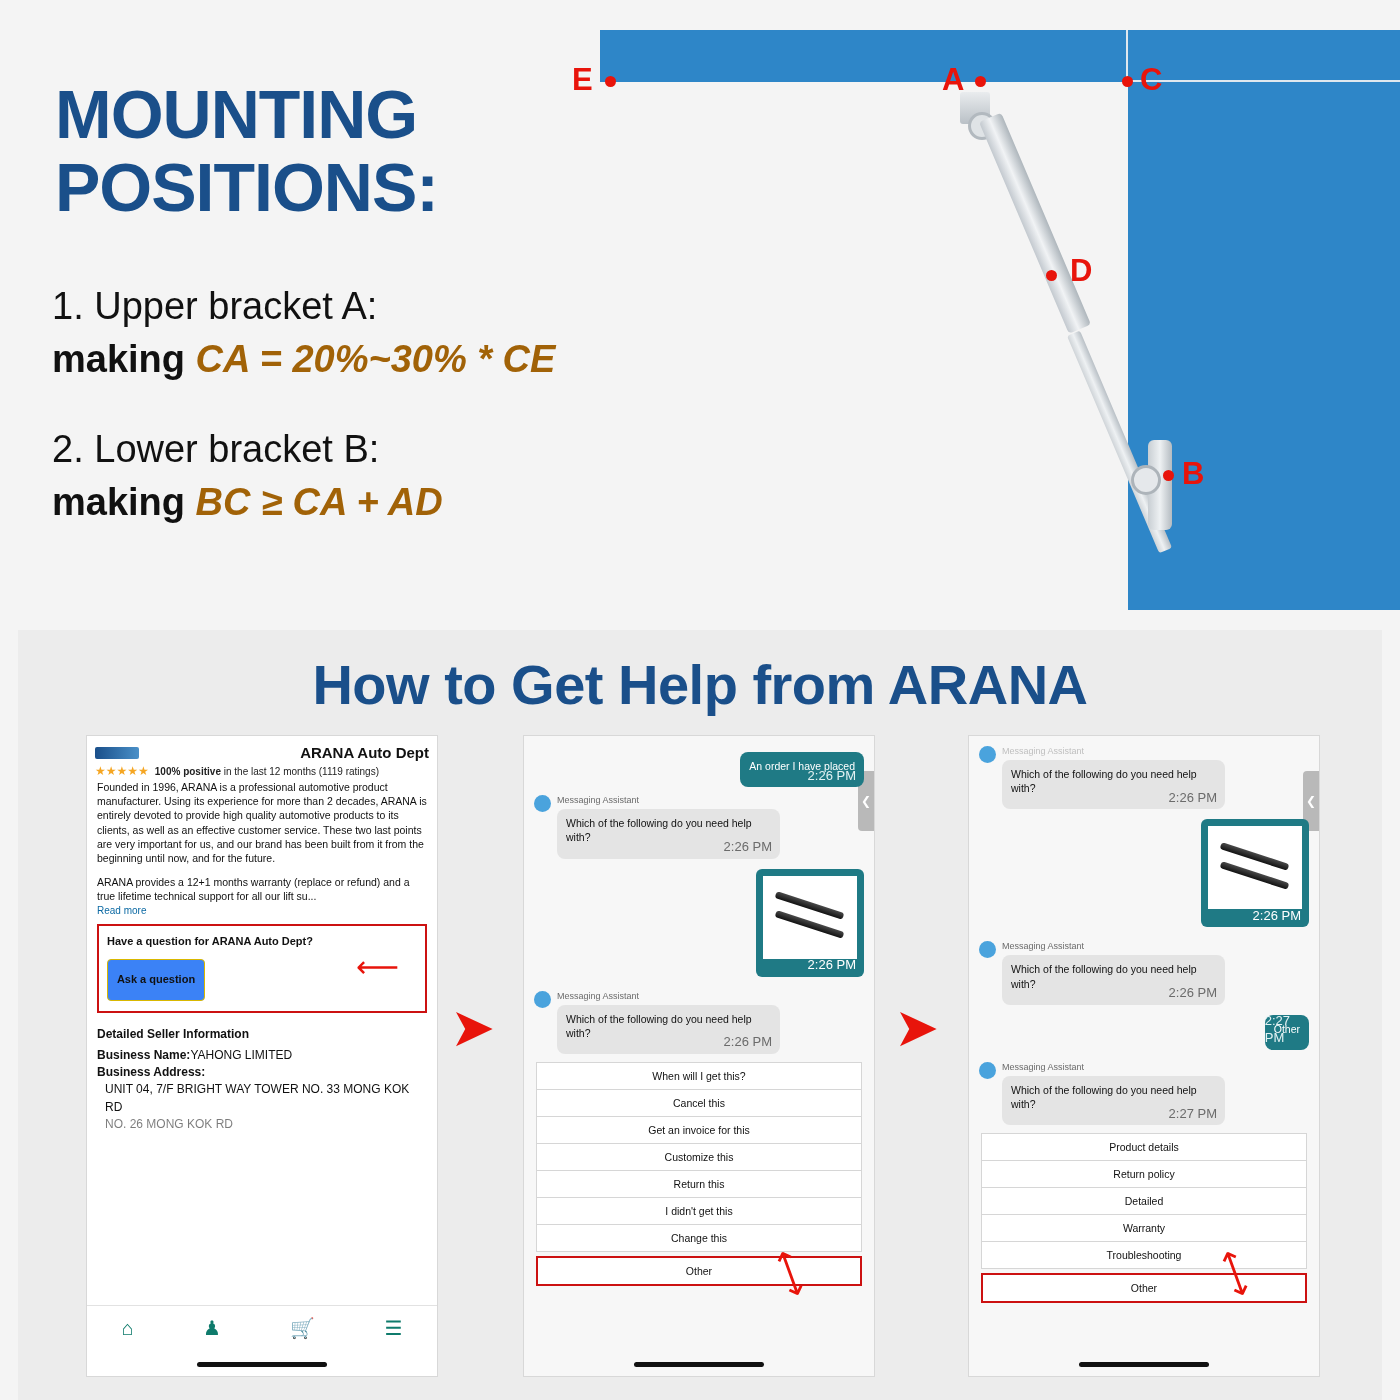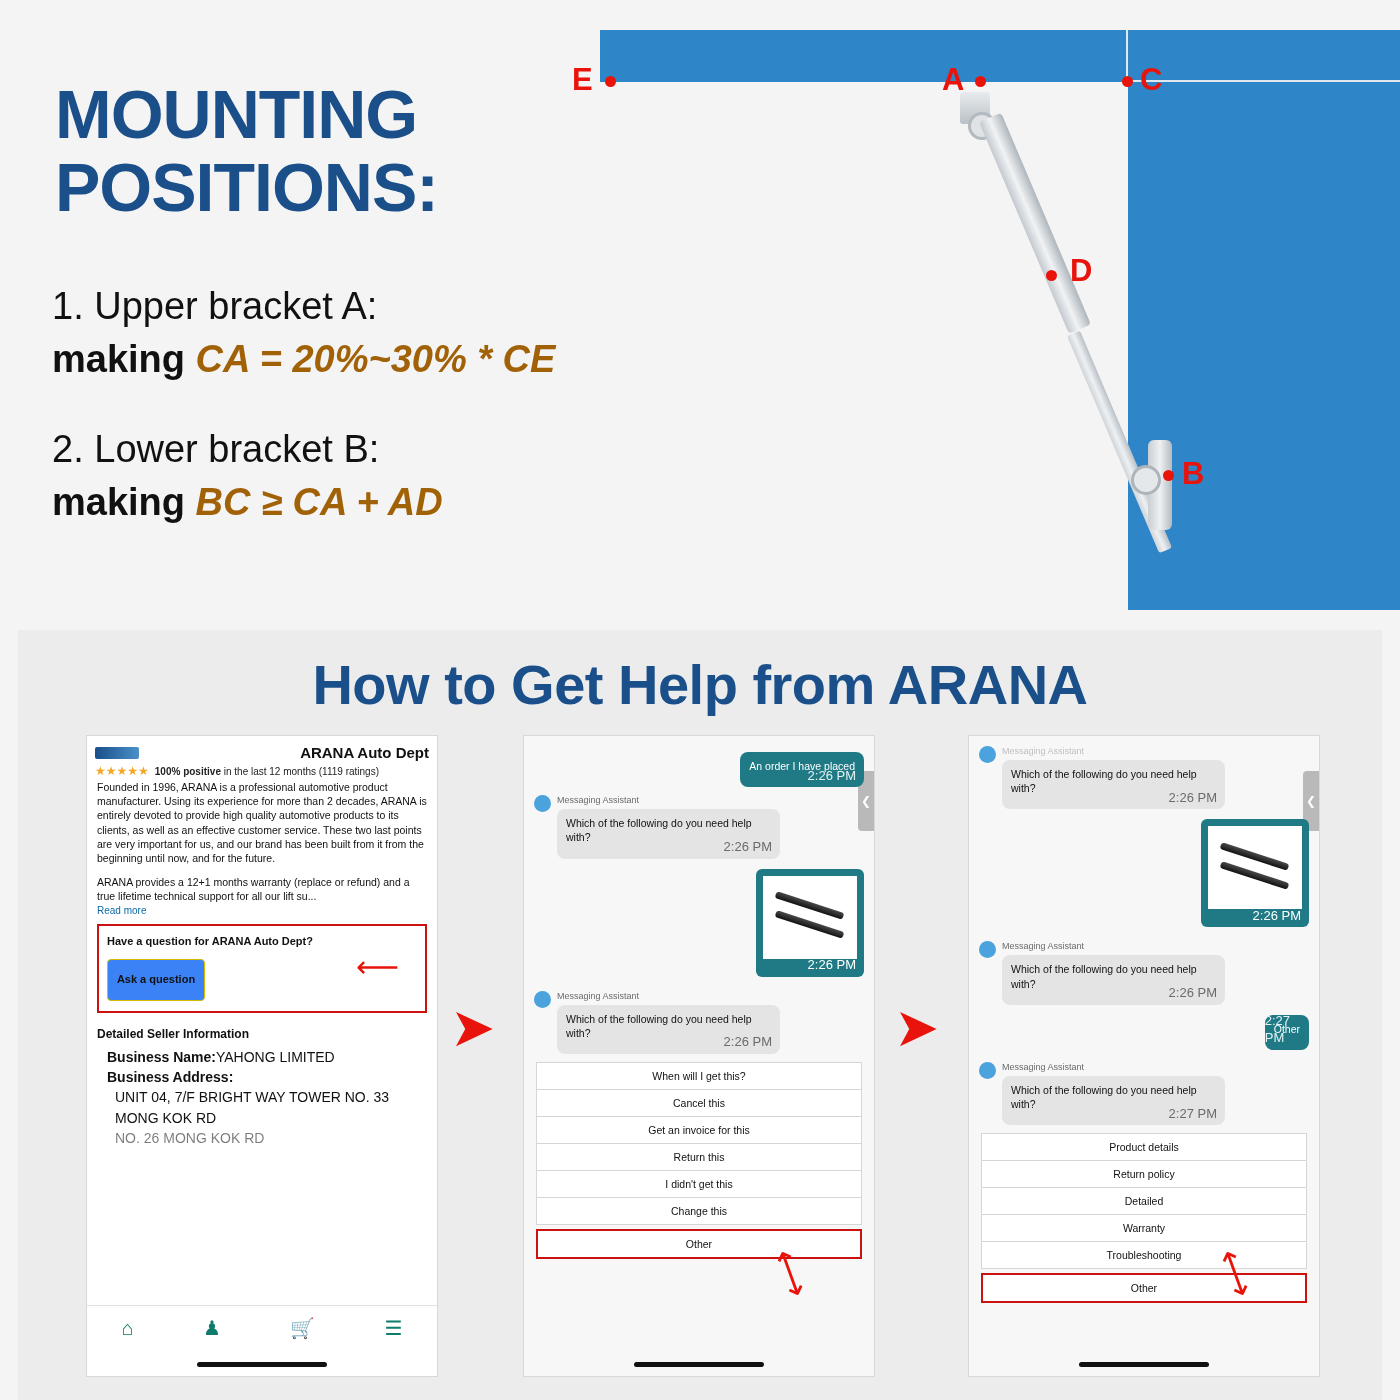--- a/index.html
+++ b/index.html
@@ -49,21 +49,21 @@
   .stars{color:#f5a623;font-size:12px;padding:3px 8px 0 8px;display:flex;gap:6px;align-items:center;}
   .rat-txt{color:#222;font-size:10px;}
   .rat-txt b{font-weight:bold;}
   .blurb{font-size:10.5px;line-height:1.35;color:#111;padding:2px 10px 0 10px;}
   .readmore{font-size:10px;color:#0b69a3;padding:2px 2px 0 10px;}
   .qbox{margin:8px 10px 0 10px;border:2px solid #cc1111;padding:8px 8px 10px 8px;position:relative;background:#fff;}
   .qbox .qtxt{font-size:11px;font-weight:bold;color:#111;line-height:1.3;}
   .askbtn{margin-top:10px;width:96px;height:40px;background:#3b82f6;border:1px solid #d9b800;border-radius:4px;font-size:11px;font-weight:bold;color:#111;display:flex;align-items:center;justify-content:center;text-align:center;line-height:1.25;}
   .leftarrow{position:absolute;right:26px;top:26px;color:#e8140b;font-size:30px;line-height:1;}
   .dsi{font-size:12px;font-weight:bold;color:#111;padding:14px 10px 0 10px;}
-  .dsi-body{font-size:14px;color:#111;padding:6px 10px 0 10px;line-height:1.45;margin-left:10px;}
+  .dsi-body{font-size:12px;color:#111;padding:6px 10px 0 10px;line-height:1.45;}
   .dsi-body b{font-weight:bold;}
   .navbar{position:absolute;left:0;bottom:26px;width:100%;height:44px;border-top:1px solid #e2e2e2;display:flex;align-items:center;justify-content:space-around;color:#0f7b6c;font-size:20px;}
   .homebar{position:absolute;left:50%;transform:translateX(-50%);bottom:9px;width:130px;height:5px;border-radius:3px;background:#111;}
 
   
   .chat{position:relative;width:100%;height:100%;}
   .side-tab{position:absolute;right:0;top:35px;width:16px;height:60px;background:#b9b9b9;border-radius:4px 0 0 4px;color:#fff;font-size:12px;display:flex;align-items:center;justify-content:center;}
   .msg-row{display:flex;align-items:flex-start;gap:6px;padding:6px 10px 0 10px;}
   .av{width:17px;height:17px;border-radius:50%;background:#4aa3dd;flex:0 0 17px;margin-top:2px;}
   .who{font-size:9px;color:#6b6b6b;padding:2px 0 0 0;}
@@ -219,20 +219,21 @@
               <span>Which of the following do you need help with?</span>
               <span class="ts">2:26 PM</span>
             </div>
           </div>
         </div>
 
         <div style="margin-top:8px;">
           <div class="opt first">When will I get this?</div>
           <div class="opt">Cancel this</div>
           <div class="opt">Get an invoice for this</div>
+          <div class="opt">Customize this</div>
           <div class="opt">Return this</div>
           <div class="opt">I didn't get this</div>
           <div class="opt">Change this</div>
           <div class="opt other-hl">Other</div>
         </div>
 
         <div class="diag-arrow" style="right: 58px; bottom: 86px; display: inline-block; transform: rotate(70deg);">⟷</div>
       </div>
       <div class="homebar"></div>
     </div>

